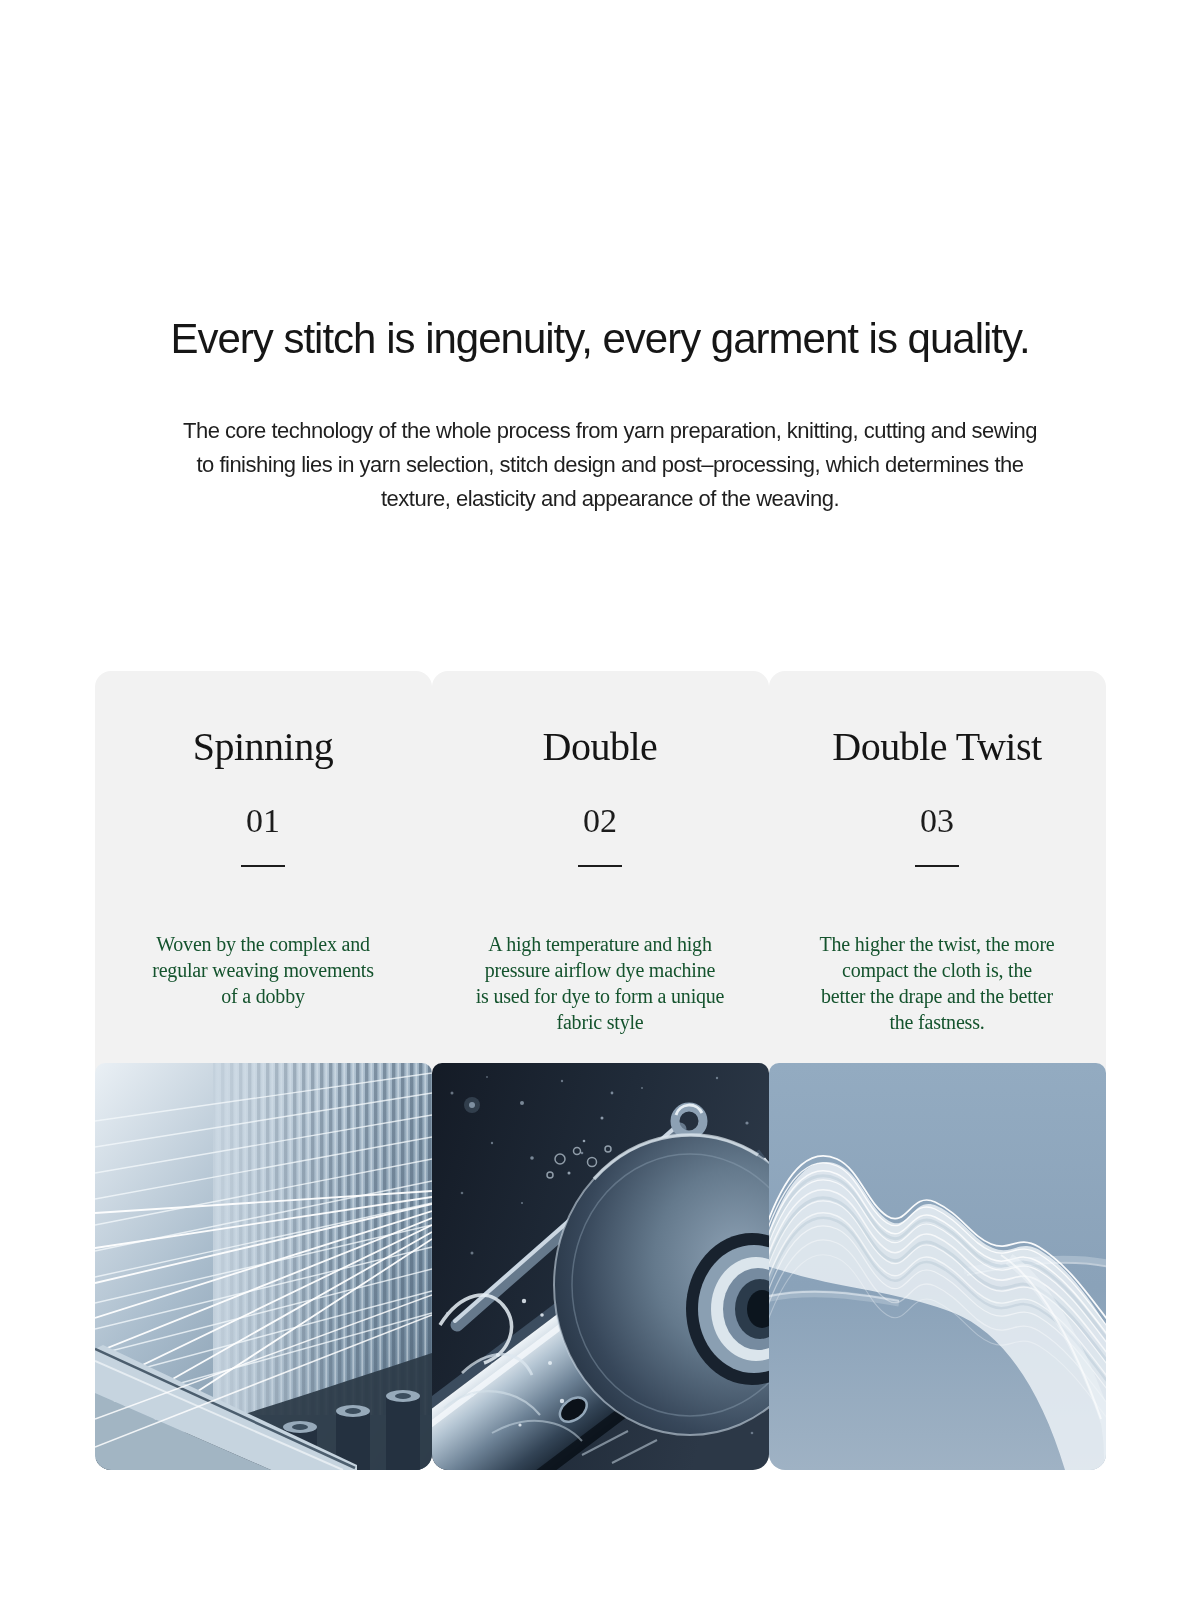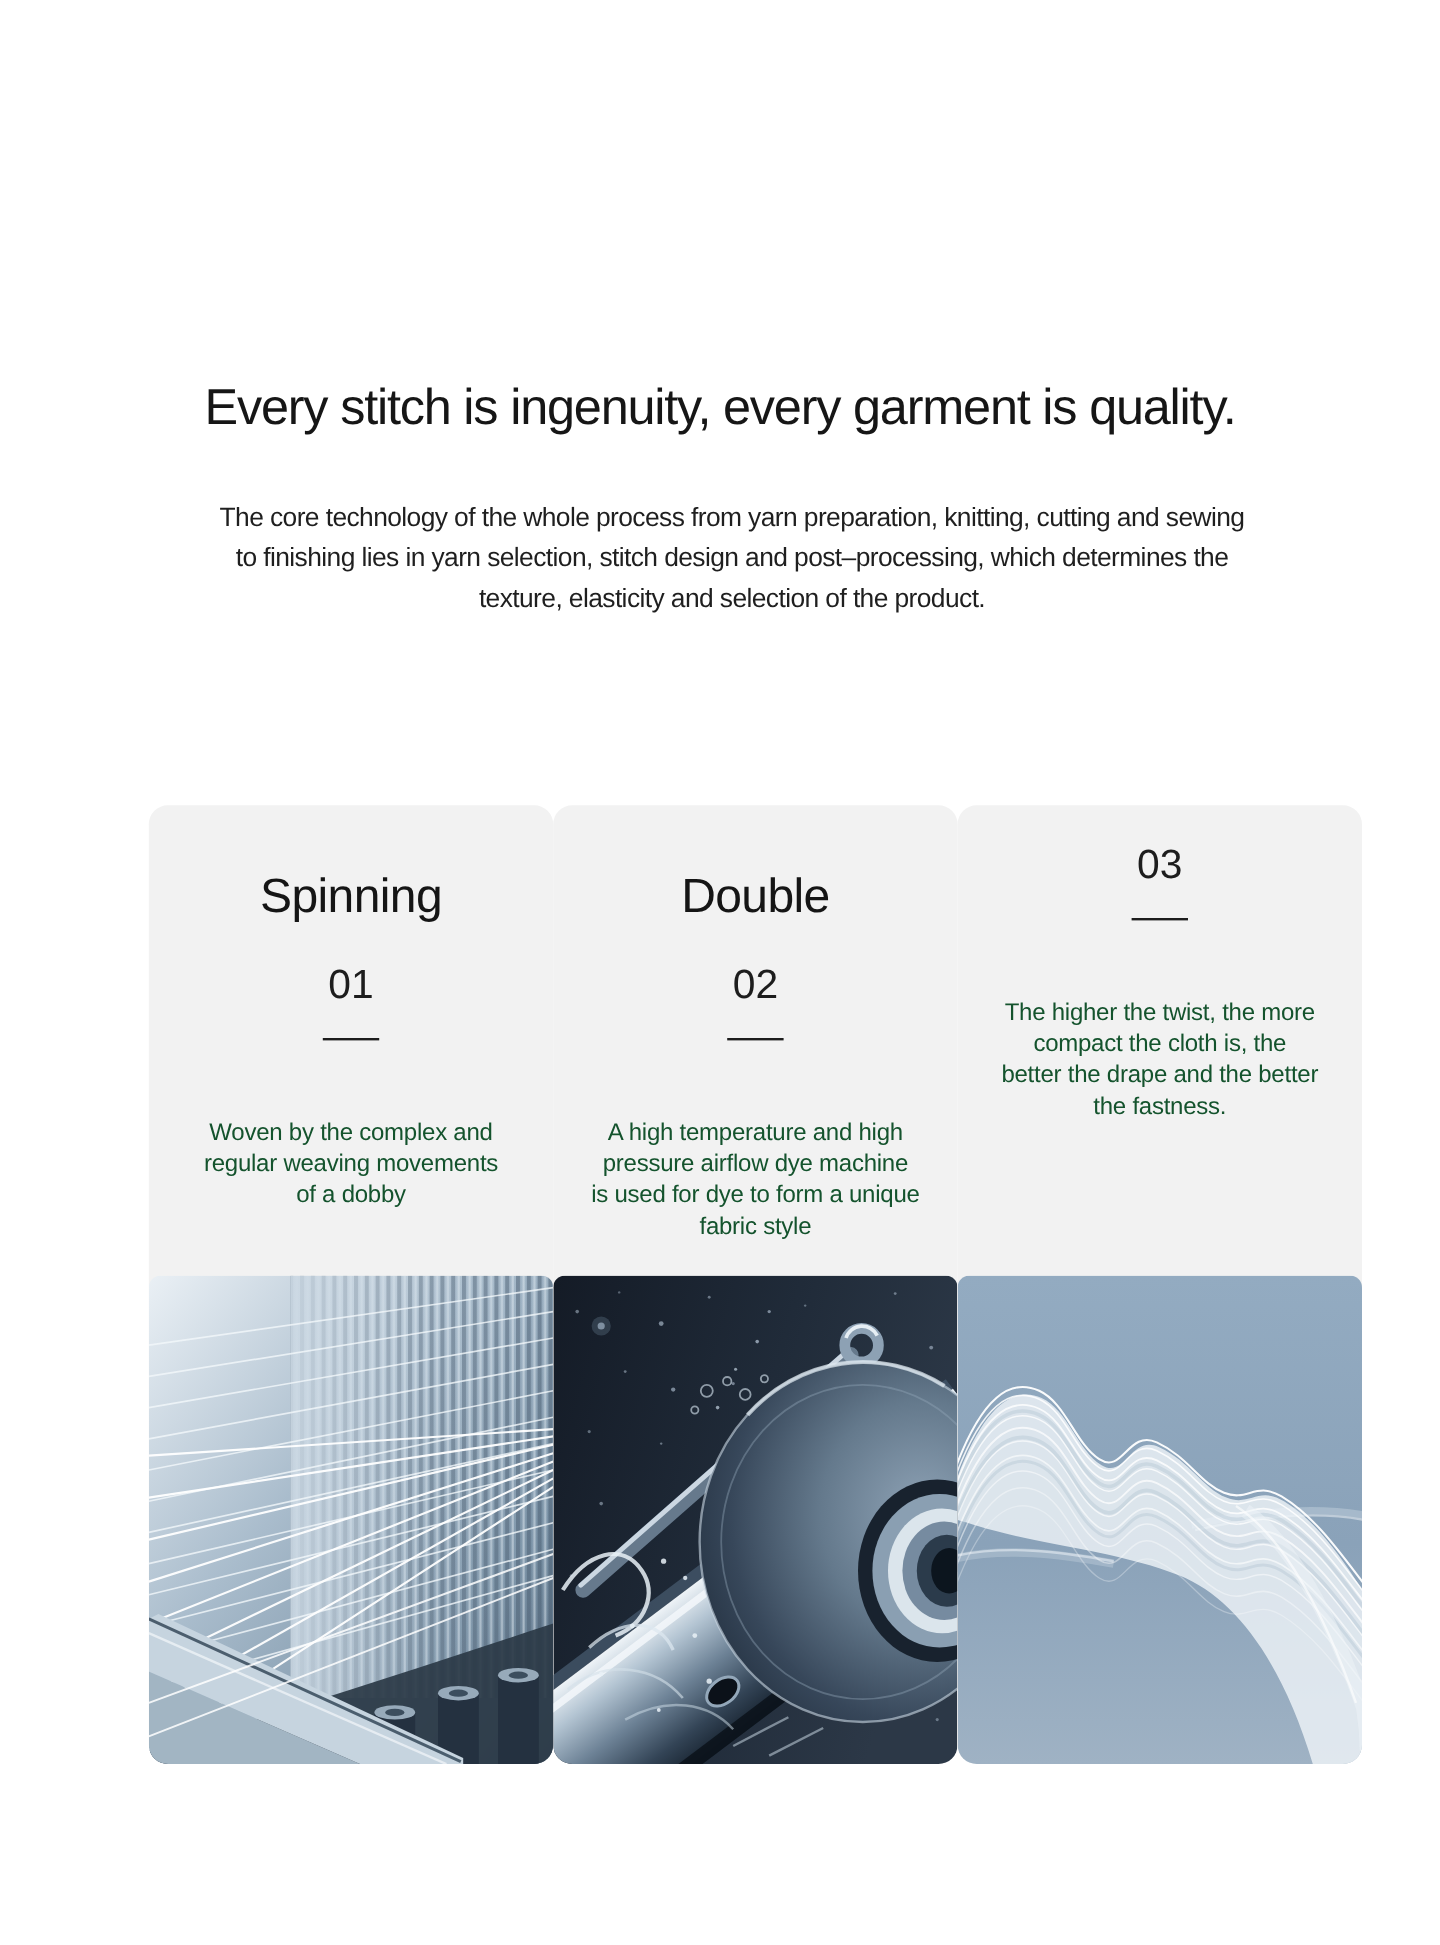--- a/index.html
+++ b/index.html
@@ -31,21 +31,22 @@
   }
   .hero-subtitle .sub-line {
     line-height: 34px;
     white-space: nowrap;
     padding-left: 20px;
   }
   .cards {
     width: 1070px;
     margin: 155px auto 0;
     display: flex;
-    justify-content: flex-end;
+    justify-content: center;
+    font-family: Liberation Serif, serif;
   }
   .card {
     width: 337px;
     height: 799px;
     background: #f2f2f2;
     border-radius: 16px;
     overflow: hidden;
     display: flex;
     flex-direction: column;
     align-items: center;
@@ -93,21 +94,21 @@
 </head>
 <body>
 
 <div class="page">
 
   <div class="hero">
     <h1 class="hero-title">Every stitch is ingenuity, every garment is quality.</h1>
     <div class="hero-subtitle">
       <div class="sub-line">The core technology of the whole process from yarn preparation, knitting, cutting and sewing</div>
       <div class="sub-line">to finishing lies in yarn selection, stitch design and post–processing, which determines the</div>
-      <div class="sub-line">texture, elasticity and selection of the product.</div>
+      <div class="sub-line">texture, elasticity and appearance of the weaving.</div>
     </div>
   </div>
 
   <div class="cards">
 
     <div class="card">
       <div class="card-title">Spinning</div>
       <div class="card-number">01</div>
       <div class="card-desc">
         <div class="desc-line">Woven by the complex and</div>
@@ -311,20 +312,21 @@
           </g>
           <g stroke="#c6d5e1" stroke-width="2" opacity="0.55">
             <line x1="150" y1="392" x2="196" y2="368"></line>
               <line x1="180" y1="400" x2="225" y2="377"></line>
           </g>
         </svg>
       </div>
     </div>
 
     <div class="card">
+      <div class="card-title">Double Twist</div>
       <div class="card-number">03</div>
       <div class="card-desc">
         <div class="desc-line">The higher the twist, the more</div>
         <div class="desc-line">compact the cloth is, the</div>
         <div class="desc-line">better the drape and the better</div>
         <div class="desc-line">the fastness.</div>
       </div>
       <div class="card-image">
         <svg viewBox="0 0 337 407" preserveAspectRatio="none">
           <defs>

